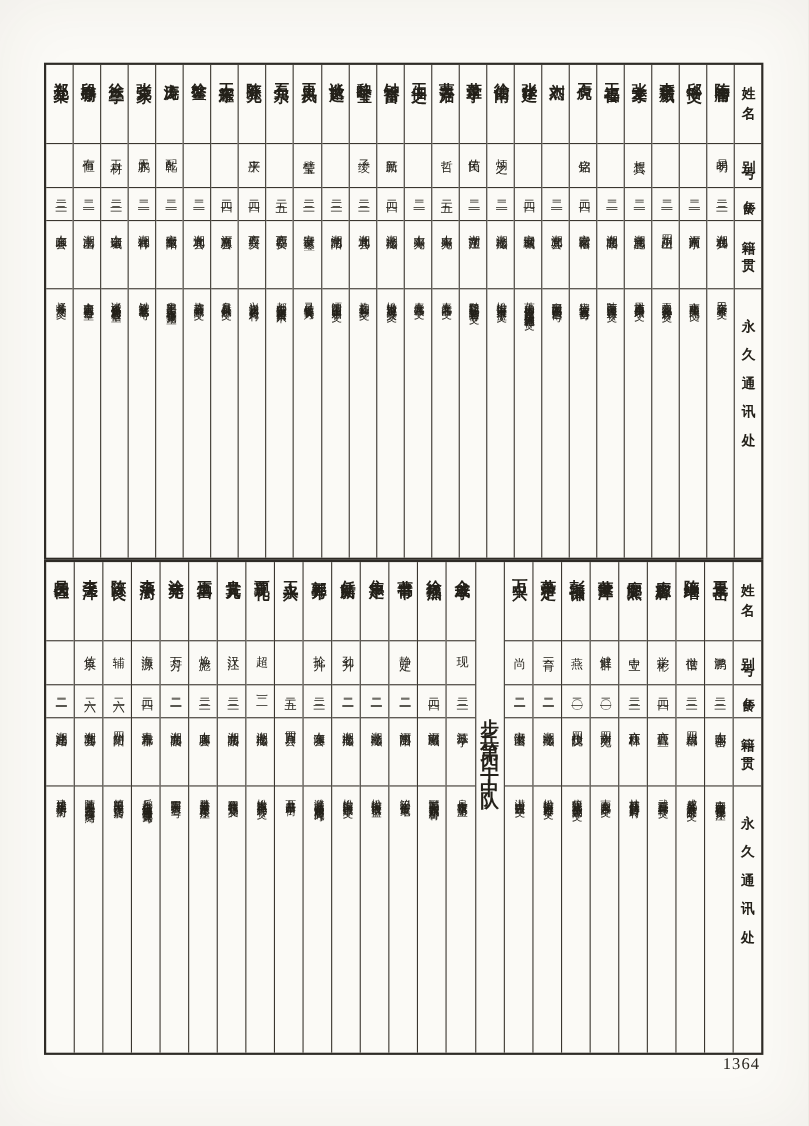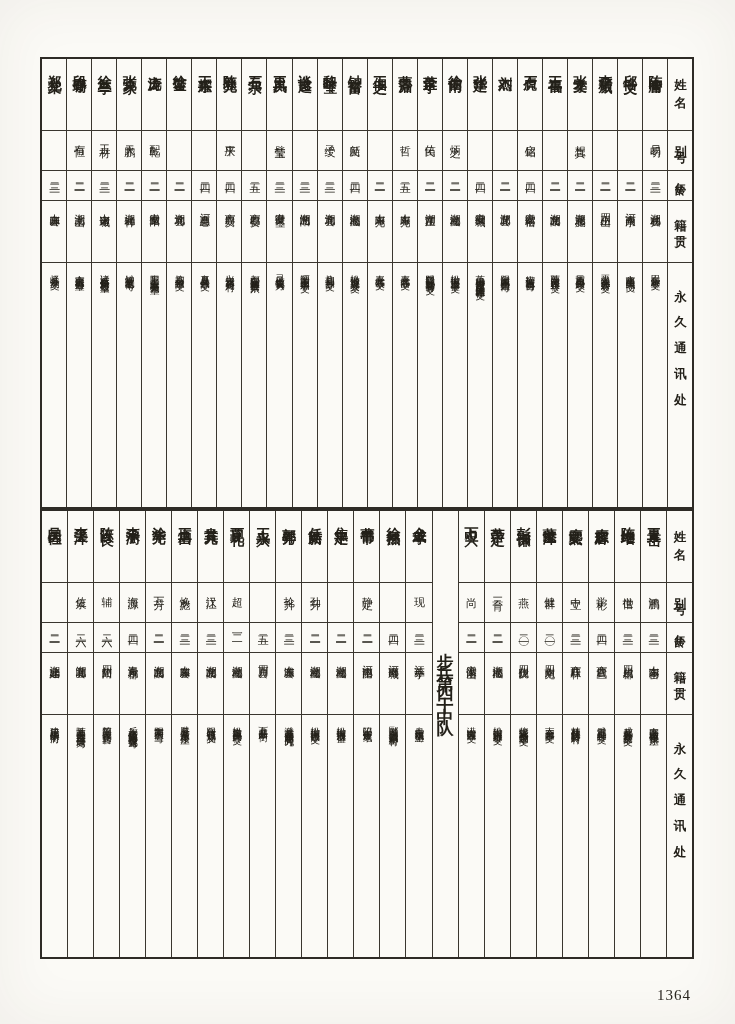--- a/index.html
+++ b/index.html
@@ -80,21 +80,20 @@
     padding-top: 128px;
   }
 
   .page-number {
     position: absolute;
     top: 960px;
     right: 44px;
     font-size: 15px;
     color: #2a2620;
     letter-spacing: 1px;
-    margin-top: 27px;
   }
 </style>
 </head>
 <body>
 
 <div class="page">
 
   <div class="roster-table" id="table-0">
     <div class="col">
       <div class="cell c-name">

